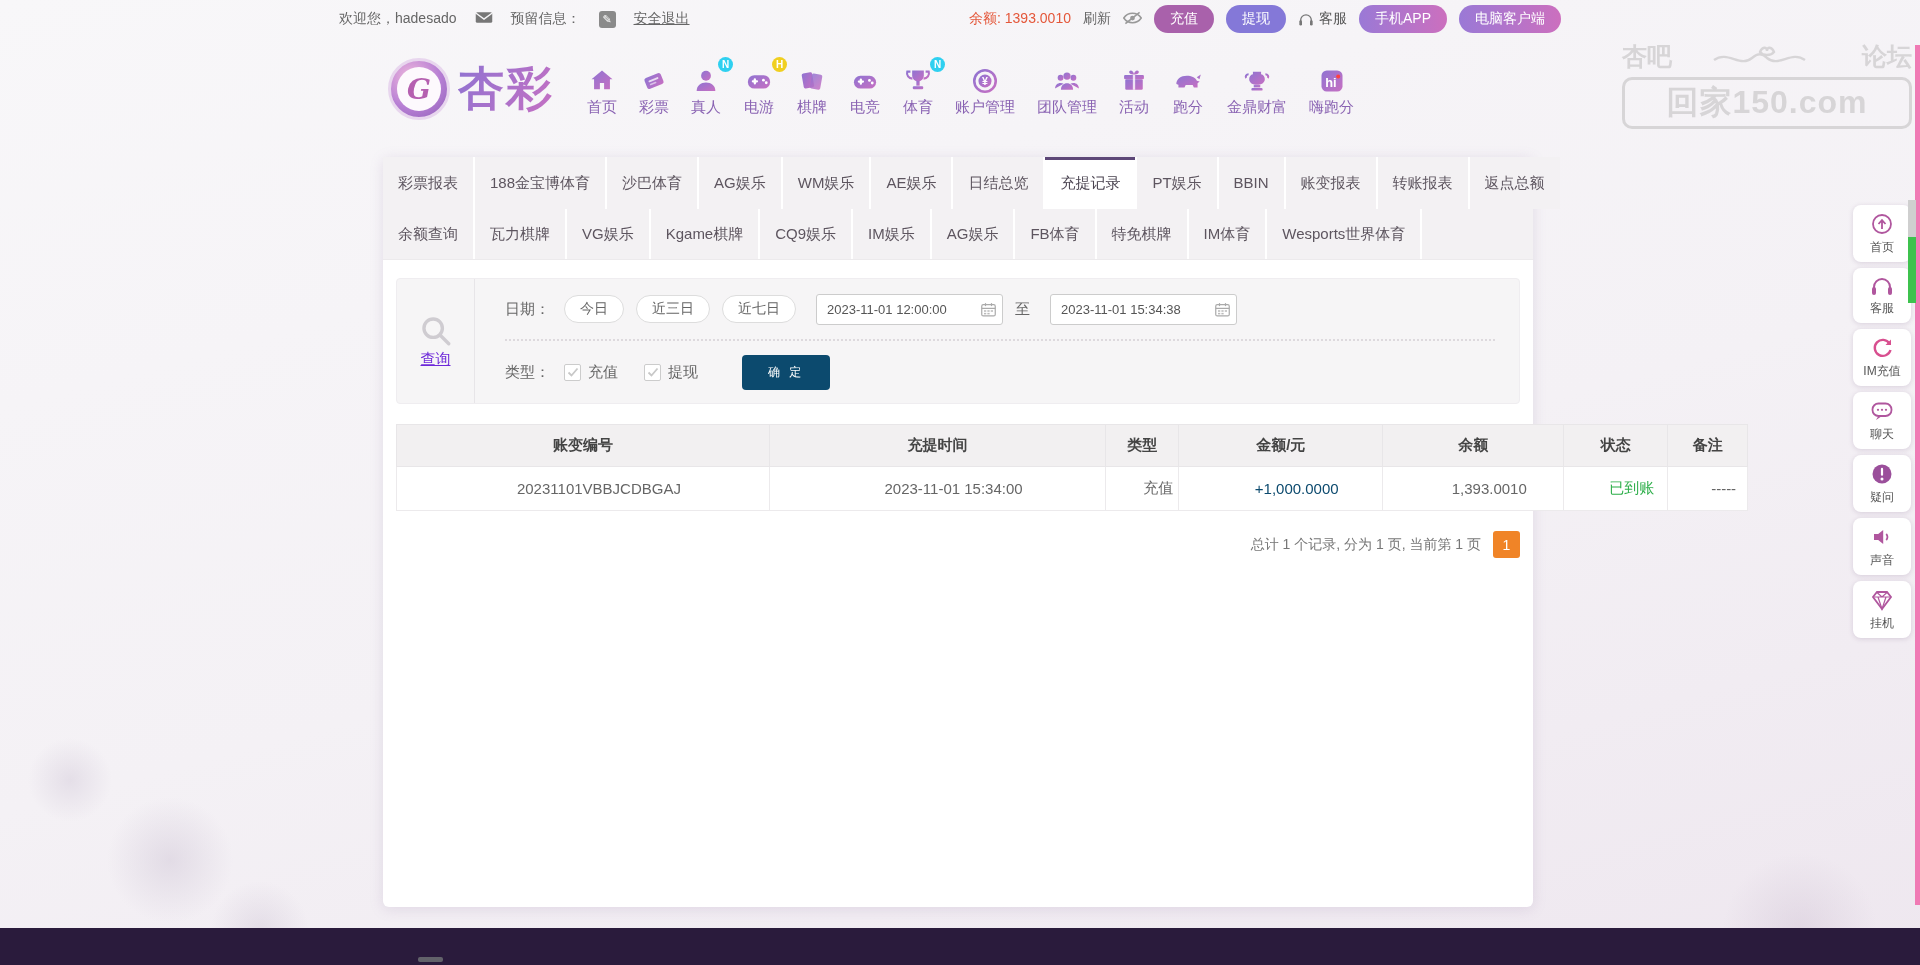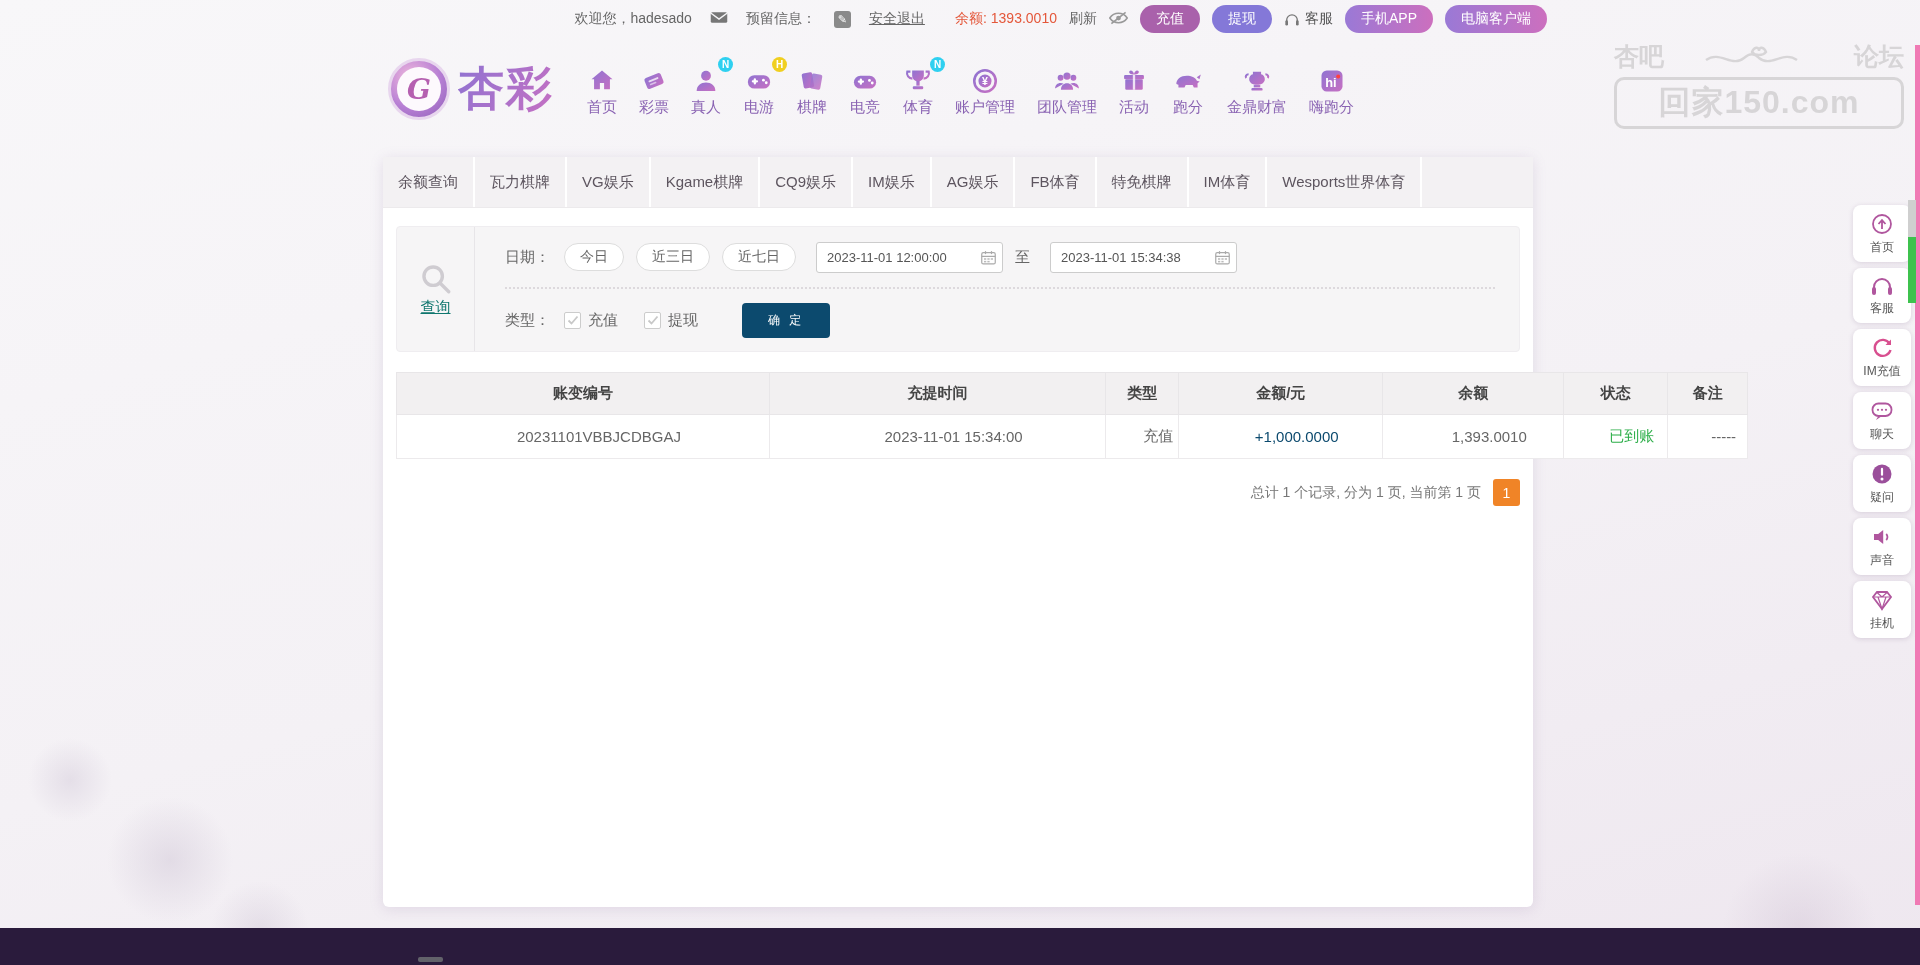--- a/index.html
+++ b/index.html
@@ -10,22 +10,22 @@
     background:
       radial-gradient(circle 90px at 170px 860px, rgba(205,195,212,.45), transparent 70%),
       radial-gradient(circle 60px at 70px 780px, rgba(205,195,212,.40), transparent 70%),
       radial-gradient(circle 70px at 260px 930px, rgba(205,195,212,.40), transparent 70%),
       radial-gradient(circle 80px at 1470px 800px, rgba(210,198,214,.35), transparent 70%),
       radial-gradient(circle 110px at 1800px 930px, rgba(200,185,205,.35), transparent 70%),
       linear-gradient(165deg,#f8f7f9 0%,#f4f1f5 55%,#eee7ef 100%);
     color:#555;
   }
   
-  .topbar { position:absolute; top:0; left:325px; width:1222px; height:38px;
-            display:flex; justify-content:flex-end; align-items:center; font-size:14px; color:#666; }
+  .topbar { position:absolute; top:0; left:339px; width:1222px; height:38px;
+            display:flex; justify-content:space-between; align-items:center; font-size:14px; color:#666; }
   .topbar-left, .topbar-right { display:flex; align-items:center; }
   .topbar-left > * { margin-right:18px; }
   .pencil-box { display:inline-flex; width:17px; height:17px; background:#8a8a8a; border-radius:3px;
                 color:#fff; font-size:11px; align-items:center; justify-content:center; }
   .logout { color:#666; text-decoration:underline; cursor:pointer; }
   .topbar-right > * { margin-left:12px; }
   .balance { color:#e4573a; }
   .balance b { font-weight:normal; margin-left:4px; }
   .refresh { color:#666; cursor:pointer; }
   .pillbtn { display:inline-block; padding:5px 16px; border-radius:15px; color:#fff; font-size:14px; cursor:pointer; }
@@ -62,21 +62,21 @@
   .tabs-row { display:flex; }
   .tab { background:#f3f1f3; color:#5d555f; font-size:15px; padding:0 15px; height:52px;
          line-height:52px; margin-right:2px; white-space:nowrap; cursor:pointer; }
   .tabs-row.r2 .tab { height:50px; line-height:50px; }
   .tab.active { background:#fff; border-top:3px solid #5d4777; line-height:46px; color:#4a4350; }
   .tab-fill { flex:1; background:#f3f1f3; }
   
   .filterbox { margin:18px 13px 0 13px; background:#f6f5f6; border:1px solid #efedf0; border-radius:4px;
                display:flex; min-height:126px; }
   .query-block { width:78px; display:flex; flex-direction:column; align-items:center; justify-content:center;
-                 border-right:1px solid #e7e5e8; color:#0f766e;text-decoration:underline; }
+                 border-right:1px solid #e7e5e8; color:#6d28d9;text-decoration:underline; }
   .query-lbl { font-size:15px; margin-top:2px; }
   .filter-main { flex:1; padding:0 24px 0 30px; display:flex; flex-direction:column; }
   .filter-row { display:flex; align-items:center; height:62px; }
   .filter-row.first { border-bottom:2px dotted #ddd9dd; }
   .f-label { font-size:15px; color:#666; margin-right:14px; }
   .range-pill { background:#fff; border:1px solid #ddd; border-radius:14px; padding:4px 15px;
                 font-size:14px; color:#666; margin-right:12px; cursor:pointer; }
   .date-input-wrap { position:relative; margin-left:8px; }
   .date-input { width:187px; height:31px; border:1px solid #ccc; border-radius:3px; background:#fff;
                 font-size:13px; color:#555; padding:0 26px 0 10px; font-family:"Liberation Sans",sans-serif; }
@@ -102,21 +102,21 @@
   .page-summary { font-size:14px; color:#777; margin-right:12px; }
   .page-btn { width:27px; height:27px; background:#f08427; color:#fff; border-radius:3px;
               display:flex; align-items:center; justify-content:center; font-size:14px; cursor:pointer; }
   
   .side-toolbar { position:absolute; top:205px; right:9px; width:58px; display:flex;
                   flex-direction:column; gap:6px; }
   .side-item { background:#fff; border-radius:8px; box-shadow:0 1px 5px rgba(120,90,130,.22);
                padding:7px 2px 6px 2px; display:flex; flex-direction:column; align-items:center; cursor:pointer; }
   .side-lbl { font-size:12px; color:#555; margin-top:3px; white-space:nowrap; }
   
-  .watermark { position:absolute; top:40px; right:16px; width:290px; color:#d7d5d7; text-align:center; }
+  .watermark { position:absolute; top:40px; right:8px; width:290px; color:#d7d5d7; text-align:center; }
   .wm-top { display:flex; align-items:center; justify-content:space-between; font-size:25px; font-weight:bold; }
   .wm-box { margin-top:4px; border:3px solid #d7d5d7; border-radius:10px; font-size:32px;
             font-weight:bold; letter-spacing:1px; padding:1px 4px; }
   
   .edge-pink { position:absolute; right:0; top:45px; width:5px; height:860px; background:#f07ab4; }
   .scroll-track { position:absolute; right:4px; top:200px; width:8px; height:37px; background:#cfcfcf; }
   .scroll-thumb { position:absolute; right:4px; top:237px; width:8px; height:66px; background:#3ec24e; }
   
   .footer { position:absolute; bottom:0; left:0; width:1920px; height:37px; background:#2a1b3c; }
   .footer-dash { position:absolute; left:418px; bottom:3px; width:25px; height:5px;
@@ -317,20 +317,36 @@
             <circle cx="17.3" cy="8.2" r="1.7" fill="#ff4040"></circle>
           </svg>
         </span>
       <span class="nav-lbl">嗨跑分</span>
     </div>
   </div>
 </div>
 
 <div class="panel">
   <div class="tabs-rows">
+    <div class="tabs-row r1">
+      <div class="tab">彩票报表</div>
+      <div class="tab">188金宝博体育</div>
+      <div class="tab">沙巴体育</div>
+      <div class="tab">AG娱乐</div>
+      <div class="tab">WM娱乐</div>
+      <div class="tab">AE娱乐</div>
+      <div class="tab">日结总览</div>
+      <div class="tab active">充提记录</div>
+      <div class="tab">PT娱乐</div>
+      <div class="tab">BBIN</div>
+      <div class="tab">账变报表</div>
+      <div class="tab">转账报表</div>
+      <div class="tab">返点总额</div>
+      <div class="tab-fill"></div>
+    </div>
     <div class="tabs-row r2">
       <div class="tab">余额查询</div>
       <div class="tab">瓦力棋牌</div>
       <div class="tab">VG娱乐</div>
       <div class="tab">Kgame棋牌</div>
       <div class="tab">CQ9娱乐</div>
       <div class="tab">IM娱乐</div>
       <div class="tab">AG娱乐</div>
       <div class="tab">FB体育</div>
       <div class="tab">特免棋牌</div>

